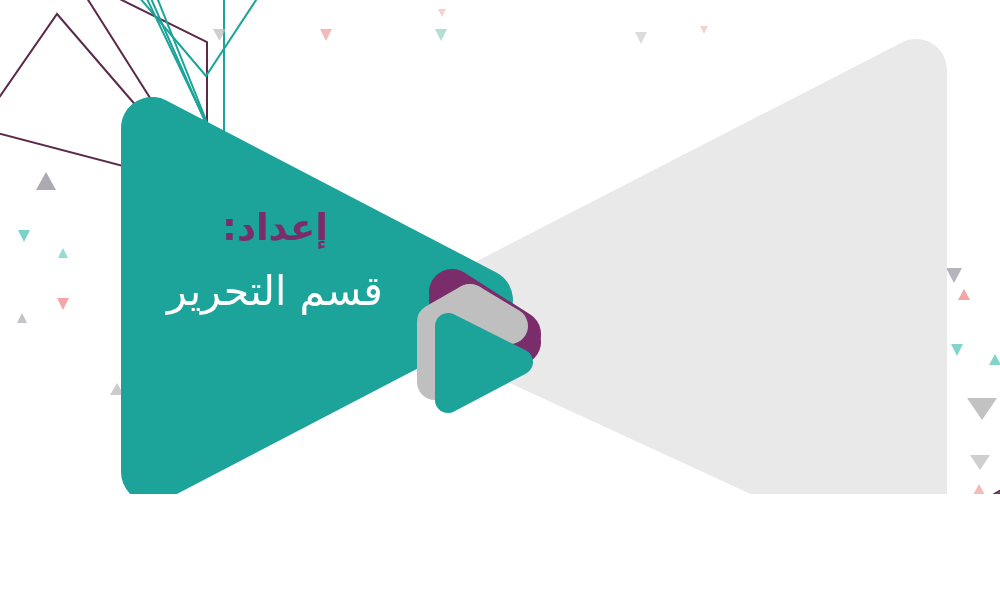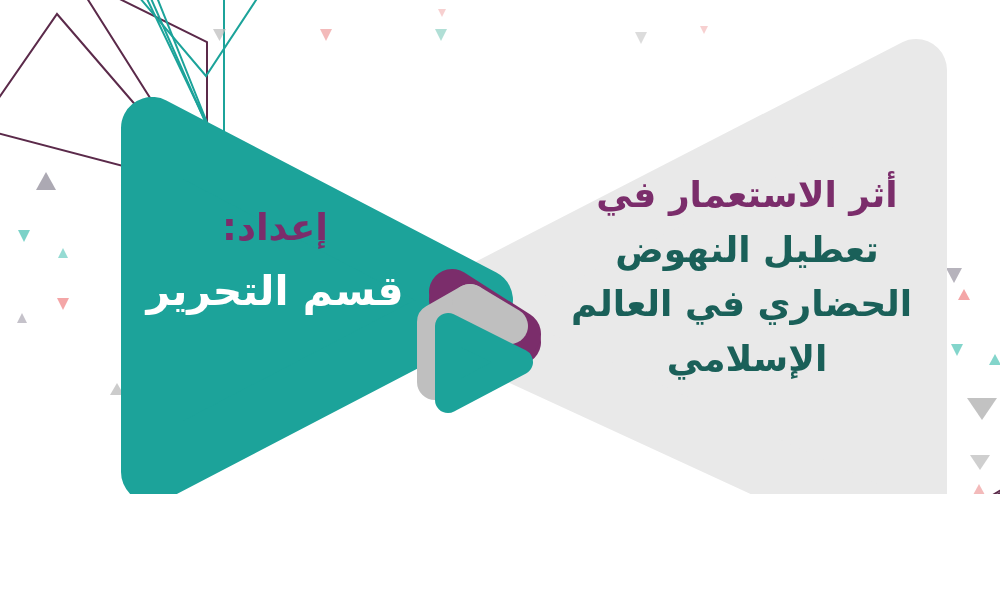--- a/index.html
+++ b/index.html
@@ -41,21 +41,21 @@
     font-family: "DejaVu Sans", sans-serif;
     font-weight: 700;
     font-size: 37px;
     line-height: 1.25;
     color: #7B2D6B;
     letter-spacing: 0px;
     margin: 0 0 16px 0;
   }
   .credit-name {
     font-family: "DejaVu Sans", sans-serif;
-    font-weight: 700;
+    font-weight: 400;
     font-size: 41px;
     line-height: 1.2;
     color: #ffffff;
     margin: 0;
   }
 
   .title-block {
     position: absolute;
     right: 88px;
     top: 168px;
@@ -168,20 +168,14 @@
                L 520 362
                Z" fill="#1CA39A" stroke="#1CA39A" stroke-width="26" stroke-linejoin="round"></path>
     </g>
   </svg>
 
   <div class="credit-block">
     <p class="credit-label">إعداد:</p>
     <p class="credit-name">قسم التحرير</p>
   </div>
 
-  <div class="title-block">
-    <p class="title-line accent">أثر الاستعمار في</p>
-    <p class="title-line main">تعطيل النهوض</p>
-    <p class="title-line main">الحضاري في العالم</p>
-    <p class="title-line main">الإسلامي</p>
-  </div>
 
 </div>
 
 </body></html>

